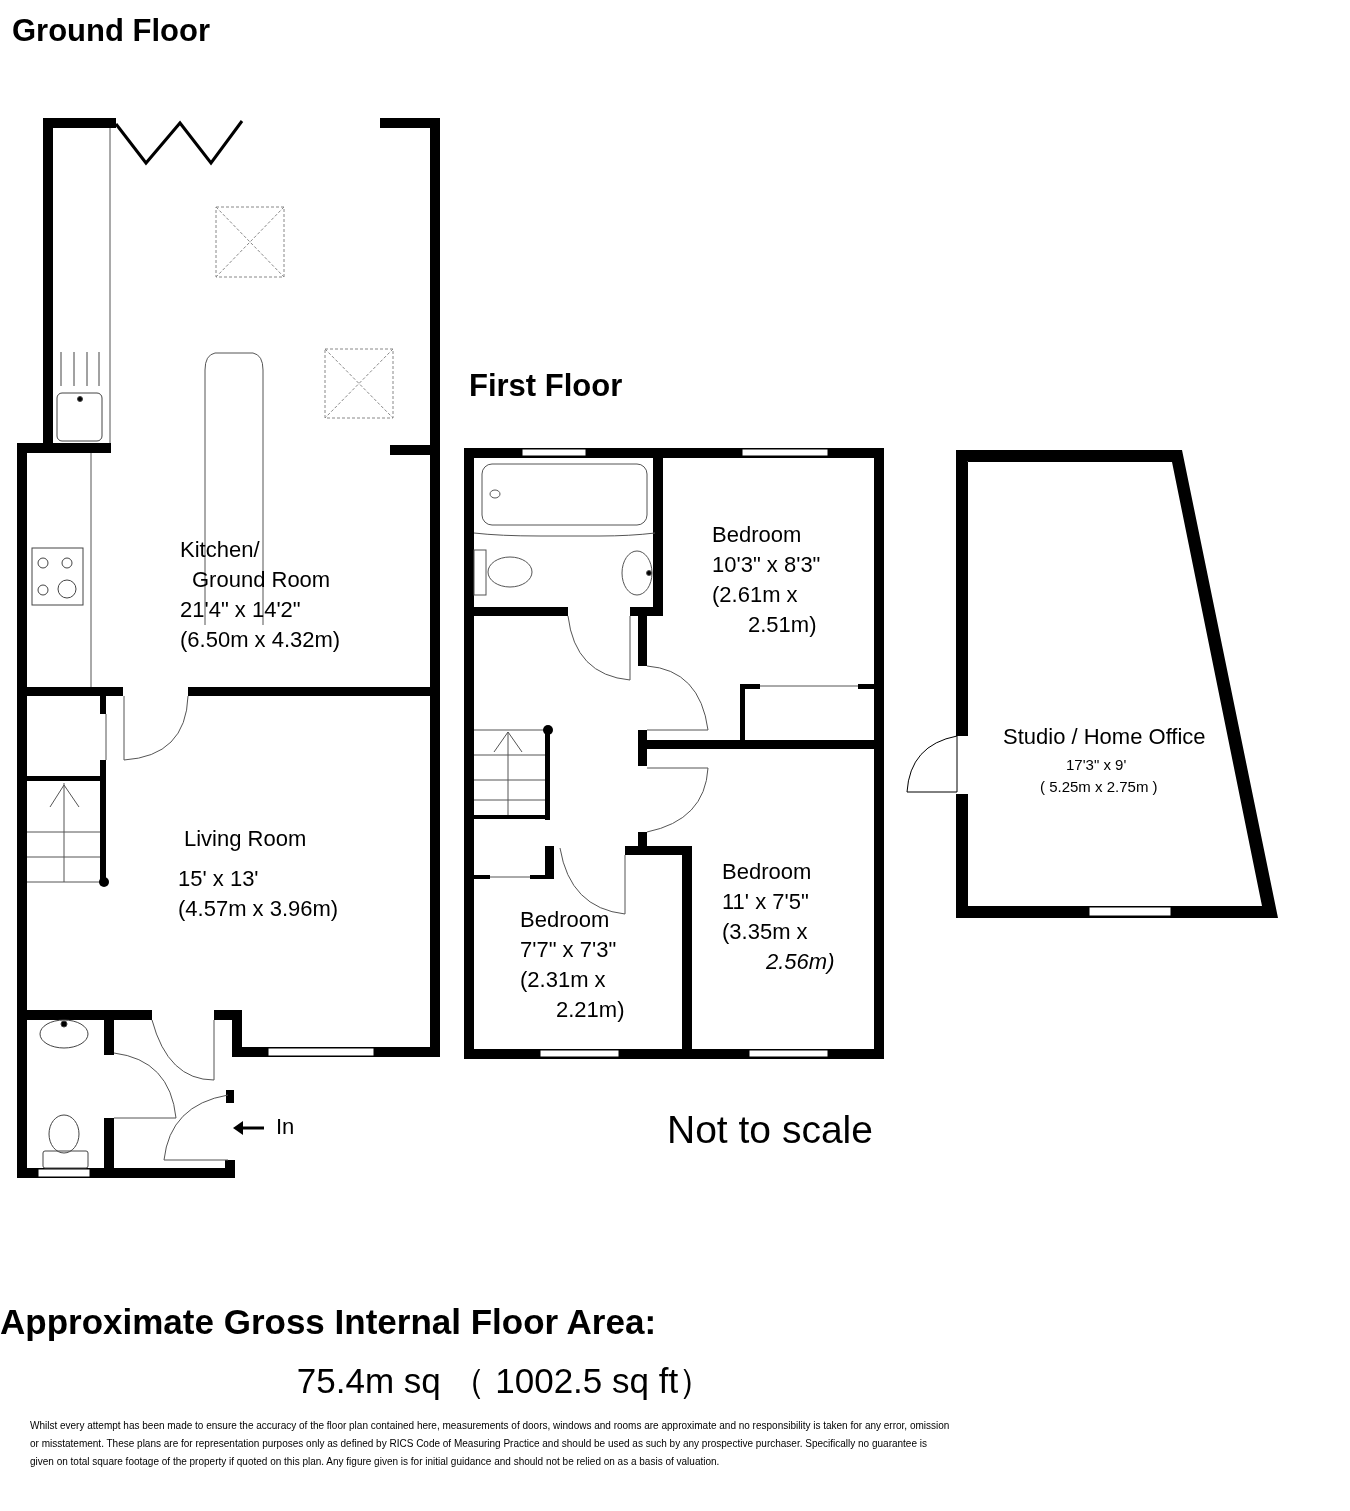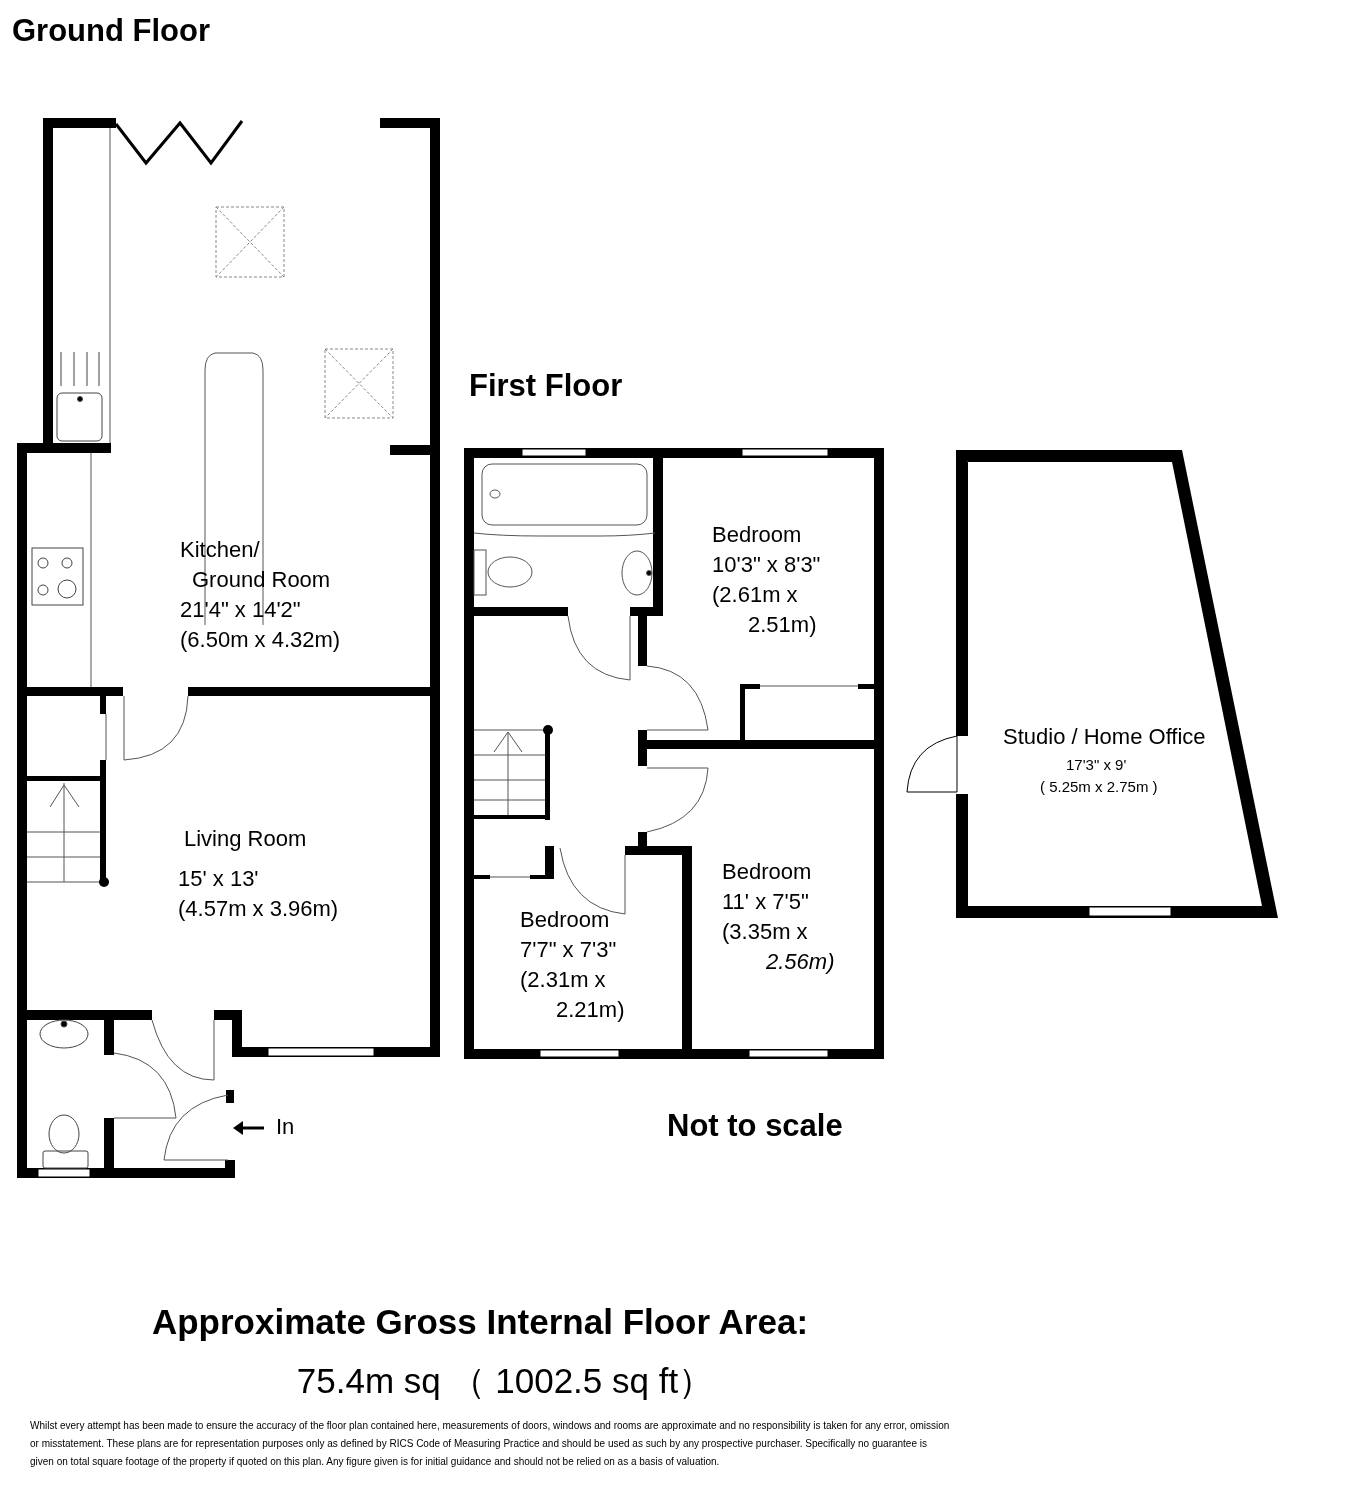--- a/index.html
+++ b/index.html
@@ -3,24 +3,24 @@
   <meta charset="utf-8">
   <style>
     html, body { margin: 0; padding: 0; background: #ffffff; }
     body { width: 1350px; height: 1511px; position: relative; overflow: hidden;
            font-family: "Liberation Sans", sans-serif; color: #000; }
     .abs { position: absolute; white-space: nowrap; }
     .floor-title { font-weight: bold; font-size: 31px; }
     .room-label { font-size: 22px; line-height: 30px; }
     .small-label { font-size: 15px; line-height: 20px; }
     svg.plan { position: absolute; left: 0; top: 0; }
-    .area-title { font-weight: bold; font-size: 35px; left: 0; width: 960px; text-align: center; }
+    .area-title { font-weight: bold; font-size: 35px; left: 0; width: 960px; text-align: left; }
     .area-value { font-size: 35px; left: 0; width: 1010px; text-align: center; }
     .disclaimer { font-size: 10px; line-height: 18px; text-align: left; left: 30px; width: 920px; white-space: normal; }
-    .not-to-scale { font-weight: bold; font-size: 31px; }
+    .not-to-scale { font-weight: normal; font-size: 39px; }
     .entry-label { font-size: 22px; }
   </style>
 </head>
 <body>
 
 <svg class="plan" width="1350" height="1511" viewBox="0 0 1350 1511">
   <g>
 
     <g fill="#000">
       <rect x="43" y="118" width="10" height="335"></rect>

